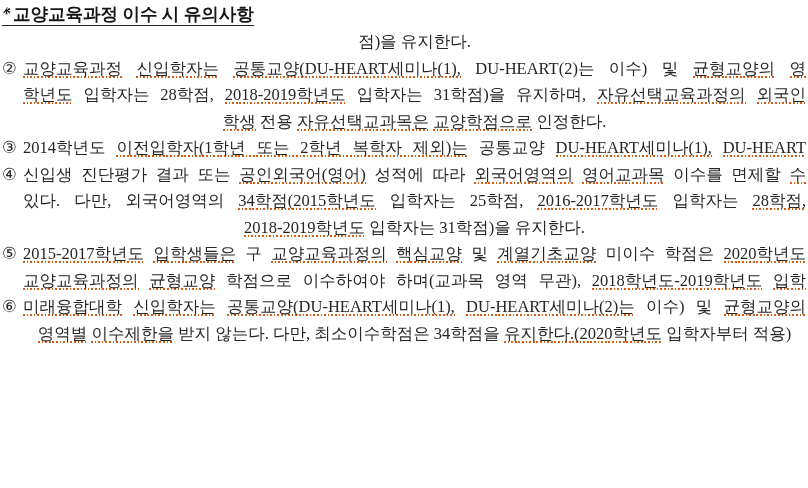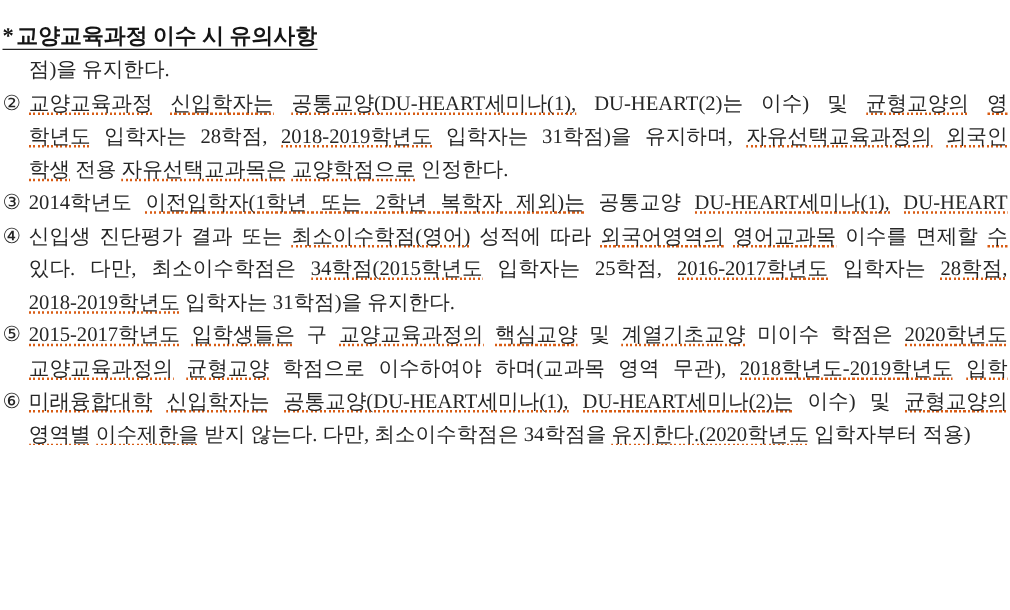--- a/index.html
+++ b/index.html
@@ -1,30 +1,30 @@
 <!DOCTYPE html>
 <html><head>
 <meta charset="utf-8">
 <style>
   html,body { margin:0; padding:0; background:#ffffff; }
   #doc {
     width:808px; height:356px; box-sizing:border-box;
-    padding:16px 2px 0 2px; overflow:hidden;
+    padding:2px 2px 0 2px; overflow:hidden;
     font-family:"Liberation Serif","DejaVu Serif",serif;
     font-size:16.5px; color:#262626;border-radius:25px;
   }
   .titleline {
     line-height:25px; height:27px; font-weight:bold; font-size:17.5px; color:#151515;
     white-space:nowrap;
   }
   .titleline .ul { border-bottom:1.7px solid #232323; padding-bottom:1px; }
   .marker { font-size:18px; letter-spacing:2px; }
   .line { line-height:26.5px; }
   .fill { text-align:justify; text-align-last:justify; }
-  .lastline { text-align:left;font-family:Liberation Serif, serif; }
+  .lastline { text-align:center;font-family:Liberation Serif, serif; }
   .cont { padding-left:21px; }
   .num { display:inline-block; width:21px; }
   .sp {
     background-image:repeating-linear-gradient(to right,#d85c14 0 1.7px,rgba(0,0,0,0) 1.7px 3.6px);
     background-size:100% 2px;
     background-repeat:no-repeat;
     background-position:left bottom;
   }
   .titleline .sp { background-position:left calc(100% + 2px); }
 </style>
@@ -34,21 +34,21 @@
 <div id="doc">
   <div class="titleline">
     <span class="ul" id="title-ul"><span class="marker">*</span><span class="sp">교양교육과정</span><span> 이수 시 유의사항</span></span>
   </div>
   <div id="body-lines">
       <div class="line lastline cont"><span>점)을 유지한다.</span></div>
       <div class="line fill"><span class="num">②</span><span class="sp">교양교육과정</span><span> </span><span class="sp">신입학자는</span><span> </span><span class="sp">공통교양(DU-HEART세미나(1),</span><span> DU-HEART(2)는 이수) 및 </span><span class="sp">균형교양의</span><span> </span><span class="sp">영</span></div>
       <div class="line fill cont"><span class="sp">학년도</span><span> 입학자는 28학점, </span><span class="sp">2018-2019학년도</span><span> 입학자는 31학점)을 유지하며, </span><span class="sp">자유선택교육과정의</span><span> </span><span class="sp">외국인</span></div>
       <div class="line lastline cont"><span class="sp">학생</span><span> 전용 </span><span class="sp">자유선택교과목은</span><span> </span><span class="sp">교양학점으로</span><span> 인정한다.</span></div>
       <div class="line fill"><span class="num">③</span><span>2014학년도 </span><span class="sp">이전입학자(1학년 또는 2학년 복학자 제외)는</span><span> 공통교양 </span><span class="sp">DU-HEART세미나(1),</span><span> </span><span class="sp">DU-HEART</span></div>
-      <div class="line fill"><span class="num">④</span><span>신입생 진단평가 결과 또는 </span><span class="sp">최소이수학점(영어)</span><span> 성적에 따라 </span><span class="sp">외국어영역의</span><span> </span><span class="sp">영어교과목</span><span> 이수를 면제할 </span><span class="sp">수</span></div>
-      <div class="line fill cont"><span>있다. 다만, 최소이수학점은 </span><span class="sp">34학점(2015학년도</span><span> 입학자는 25학점, </span><span class="sp">2016-2017학년도</span><span> 입학자는 </span><span class="sp">28학점,</span></div>
+      <div class="line fill"><span class="num">④</span><span>신입생 진단평가 결과 또는 </span><span class="sp">공인외국어(영어)</span><span> 성적에 따라 </span><span class="sp">외국어영역의</span><span> </span><span class="sp">영어교과목</span><span> 이수를 면제할 </span><span class="sp">수</span></div>
+      <div class="line fill cont"><span>있다. 다만, 외국어영역의 </span><span class="sp">34학점(2015학년도</span><span> 입학자는 25학점, </span><span class="sp">2016-2017학년도</span><span> 입학자는 </span><span class="sp">28학점,</span></div>
       <div class="line lastline cont"><span class="sp">2018-2019학년도</span><span> 입학자는 31학점)을 유지한다.</span></div>
       <div class="line fill"><span class="num">⑤</span><span class="sp">2015-2017학년도</span><span> </span><span class="sp">입학생들은</span><span> 구 </span><span class="sp">교양교육과정의</span><span> </span><span class="sp">핵심교양</span><span> 및 </span><span class="sp">계열기초교양</span><span> 미이수 학점은 </span><span class="sp">2020학년도</span></div>
       <div class="line fill cont"><span class="sp">교양교육과정의</span><span> </span><span class="sp">균형교양</span><span> 학점으로 이수하여야 하며(교과목 영역 무관), </span><span class="sp">2018학년도-2019학년도</span><span> </span><span class="sp">입학</span></div>
       <div class="line fill"><span class="num">⑥</span><span class="sp">미래융합대학</span><span> </span><span class="sp">신입학자는</span><span> </span><span class="sp">공통교양(DU-HEART세미나(1),</span><span> </span><span class="sp">DU-HEART세미나(2)는</span><span> 이수) 및 </span><span class="sp">균형교양의</span></div>
       <div class="line lastline cont"><span class="sp">영역별</span><span> </span><span class="sp">이수제한을</span><span> 받지 않는다. 다만, 최소이수학점은 34학점을 </span><span class="sp">유지한다.(2020학년도</span><span> 입학자부터 적용)</span></div>
     </div>
 </div>
 
 </body></html>

